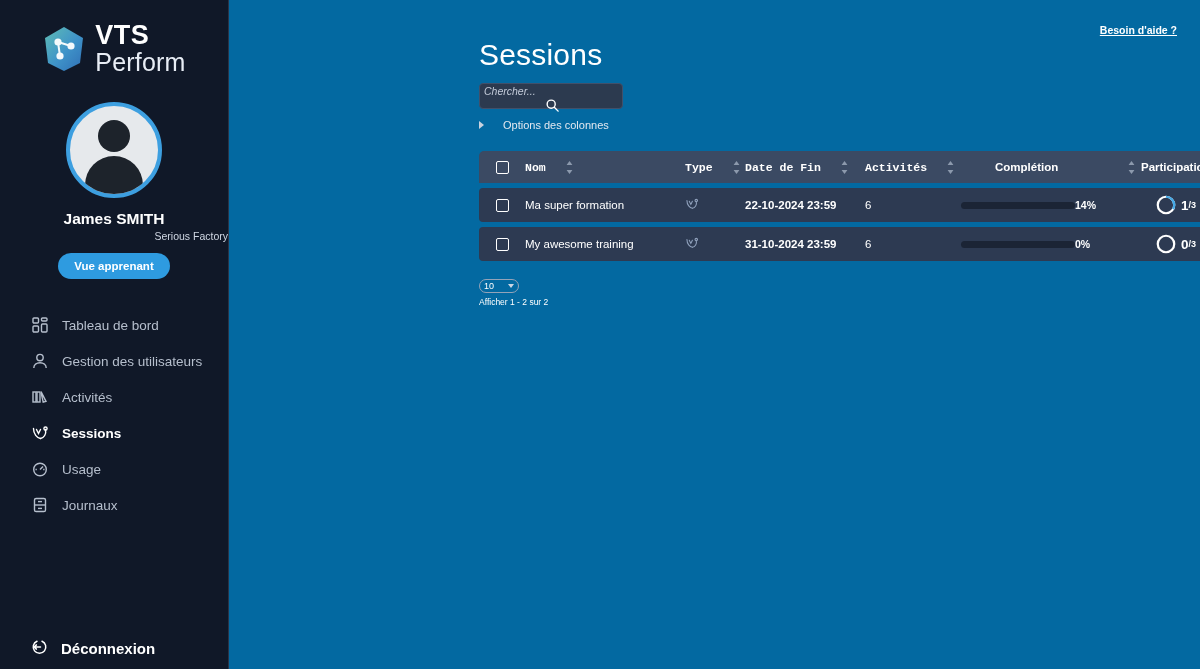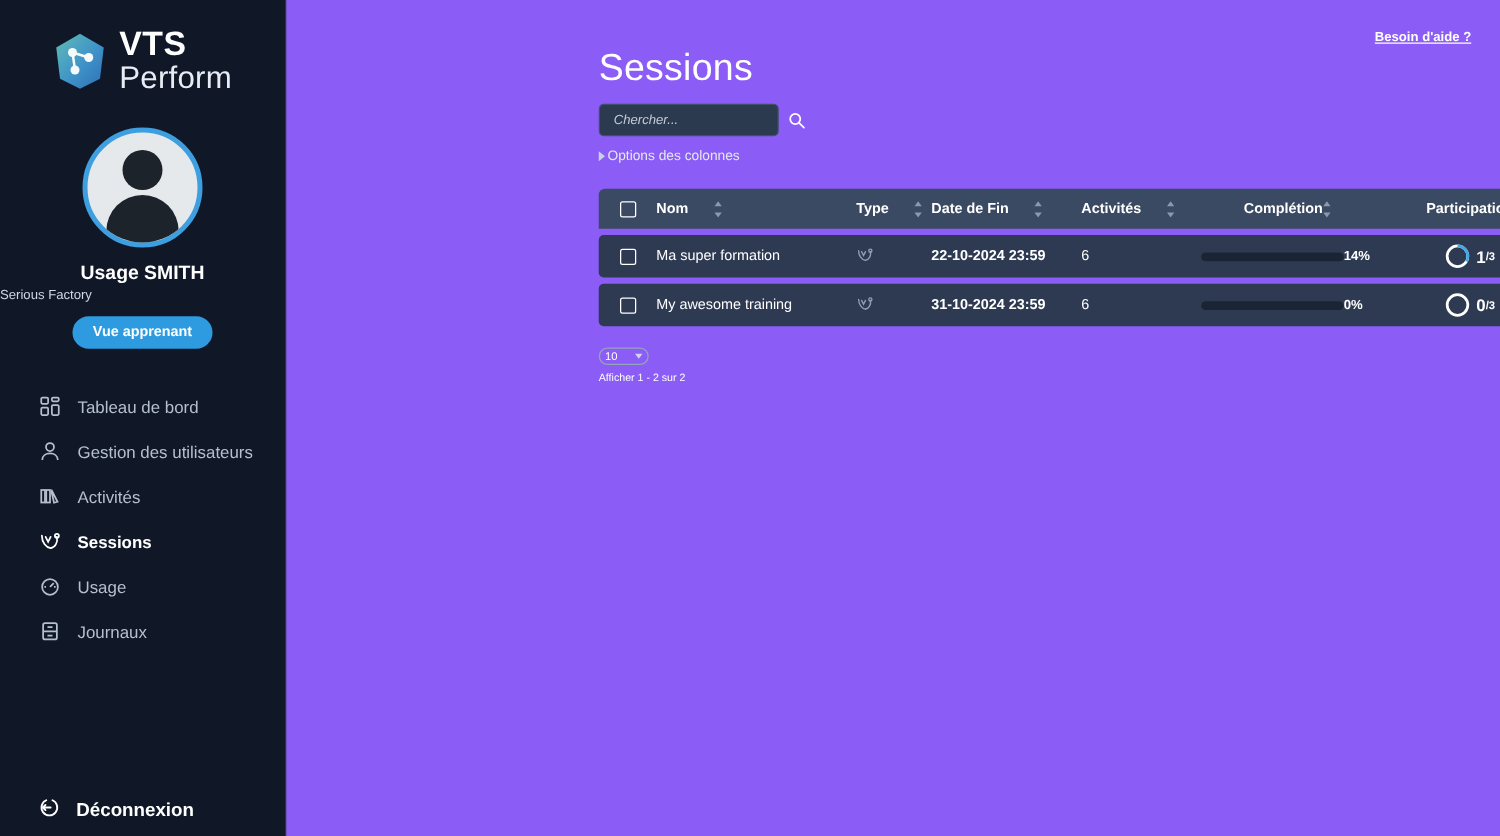--- a/index.html
+++ b/index.html
@@ -60,21 +60,21 @@
     width: 58px; height: 46px;
     border-radius: 29px 29px 6px 6px;
     background: #1d232b;
   }
   .user-name {
     text-align: center; color: #ffffff;
     font-size: 15.5px; font-weight: 700;
     margin-top: 12px;
   }
   .user-org {
-    text-align: left; color: #cfd6e2;
+    text-align: right; color: #cfd6e2;
     font-size: 10.5px; margin-top: 2px;
   }
   .learner-btn {
     display: block; margin: 11px auto 0;
     background: #2e9be0;
     color: #ffffff;
     border: none;
     border-radius: 14px;
     font-size: 11.5px; font-weight: 700;
     padding: 7px 16px;
@@ -100,21 +100,21 @@
     position: absolute; left: 31px; bottom: 10px;
     display: flex; align-items: center; gap: 12px;
     color: #ffffff; font-size: 15px; font-weight: 700;
     cursor: pointer;
   }
 
   
   .main {
     flex: 1 1 auto;
     position: relative;
-    background: #8b5cf6;
+    background: #0369a1;
     padding: 16px;
   }
   .help-link {
     position: absolute; right: 23px; top: 24px;
     color: #ffffff; font-size: 10.5px; font-weight: 700;
     text-decoration: underline;
     cursor: pointer;
   }
   .page-title {
     position: absolute; left: 250px; top: 18px;
@@ -126,33 +126,34 @@
     width: 928px; height: 26px;
   }
   .search-box {
     position: absolute; left: 0; top: 0;
     width: 144px; height: 26px;
     background: #2c3a4f;
     border: 1px solid #41506a;
     border-radius: 4px;
     display: flex; align-items: center;
     padding: 0 6px 0 9px;
+    flex-direction: column;
   }
   .search-box input {
     flex: 1 1 auto;
     background: transparent; border: none; outline: none;
     color: #cdd5e2;
     font-family: inherit; font-size: 10.5px; font-style: italic;
   }
   .search-box input::placeholder { color: #c3cbd9; font-style: italic; }
   .search-icon { width: 15px; height: 15px; flex: 0 0 15px; }
 
   .col-options {
     position: absolute; left: 250px; top: 119px;
-    display: flex; align-items: center; gap: 2px;
+    display: flex; align-items: center; gap: 19px;
     color: #e3e8f0; font-size: 11px;
     cursor: pointer;
   }
   .caret-right {
     width: 0; height: 0;
     border-left: 5px solid #c9d2df;
     border-top: 4px solid transparent;
     border-bottom: 4px solid transparent;
   }
 
@@ -174,21 +175,21 @@
     color: #ffffff; font-size: 11.5px;
   }
   .c-check  { width: 46px; display: flex; justify-content: center; align-items: center; flex: 0 0 46px; }
   .c-nom    { width: 160px; flex: 0 0 160px; display:flex; align-items:center; }
   .c-type   { width: 60px; flex: 0 0 60px; display: flex; align-items: center; }
   .c-date   { width: 120px; flex: 0 0 120px; display:flex; align-items:center; }
   .c-act    { width: 96px; flex: 0 0 96px; display:flex; align-items:center; }
   .c-comp   { width: 180px; flex: 0 0 180px; display: flex; align-items: center; }
   .c-part   { width: 112px; flex: 0 0 112px; display: flex; align-items: center; }
 
-  .th-lbl { display: inline-flex; align-items: center; gap: 20px; }
+  .th-lbl { display: inline-flex; align-items: center; gap: 20px; font-family: Liberation Mono, monospace; }
   .sorter { width: 7px; height: 13px; flex: 0 0 7px; opacity: .75; }
 
   .chk {
     width: 13px; height: 13px;
     border: 1.6px solid #ffffff;
     border-radius: 2px;
     background: transparent;
     cursor: pointer;
     display: block;
   }
@@ -256,21 +257,21 @@
       <span class="brand-text">
         <div class="brand-top">VTS</div>
         <div class="brand-bottom">Perform</div>
       </span>
     </div>
 
     <div class="avatar-wrap">
       <span class="avatar-head"></span>
       <span class="avatar-body"></span>
     </div>
-    <div class="user-name">Usage SMITH</div>
+    <div class="user-name">James SMITH</div>
     <div class="user-org">Serious Factory</div>
     <button class="learner-btn">Vue apprenant</button>
 
     <nav class="nav">
 
       <a class="nav-item">
         <span class="ico">
           <svg viewBox="0 0 18 18" width="18" height="18" fill="none" stroke="#b6bfcd" stroke-width="1.4">
             <rect x="2" y="2" width="5.5" height="5" rx="1"></rect>
               <rect x="10.5" y="2" width="5.5" height="3" rx="1"></rect>
@@ -416,21 +417,21 @@
           <span class="th-lbl">
             <span>Activités</span>
             <span class="sorter">
               <svg viewBox="0 0 7 13" width="7" height="13" fill="#a8b4c6">
                   <path d="M3.5 0 L6.4 4 H0.6 Z"></path>
                   <path d="M3.5 13 L0.6 9 H6.4 Z"></path>
                 </svg>
             </span>
           </span>
         </div>
-        <div class="c-comp" style="padding-right:6px">
+        <div class="c-comp" style="justify-content:space-between;padding-right:6px">
           <span style="margin-left:34px">Complétion</span>
           <span class="sorter">
             <svg viewBox="0 0 7 13" width="7" height="13" fill="#a8b4c6">
                 <path d="M3.5 0 L6.4 4 H0.6 Z"></path>
                 <path d="M3.5 13 L0.6 9 H6.4 Z"></path>
               </svg>
           </span>
         </div>
         <div class="c-part" style="justify-content:space-between;padding-right:6px">
           <span>Participation</span>

